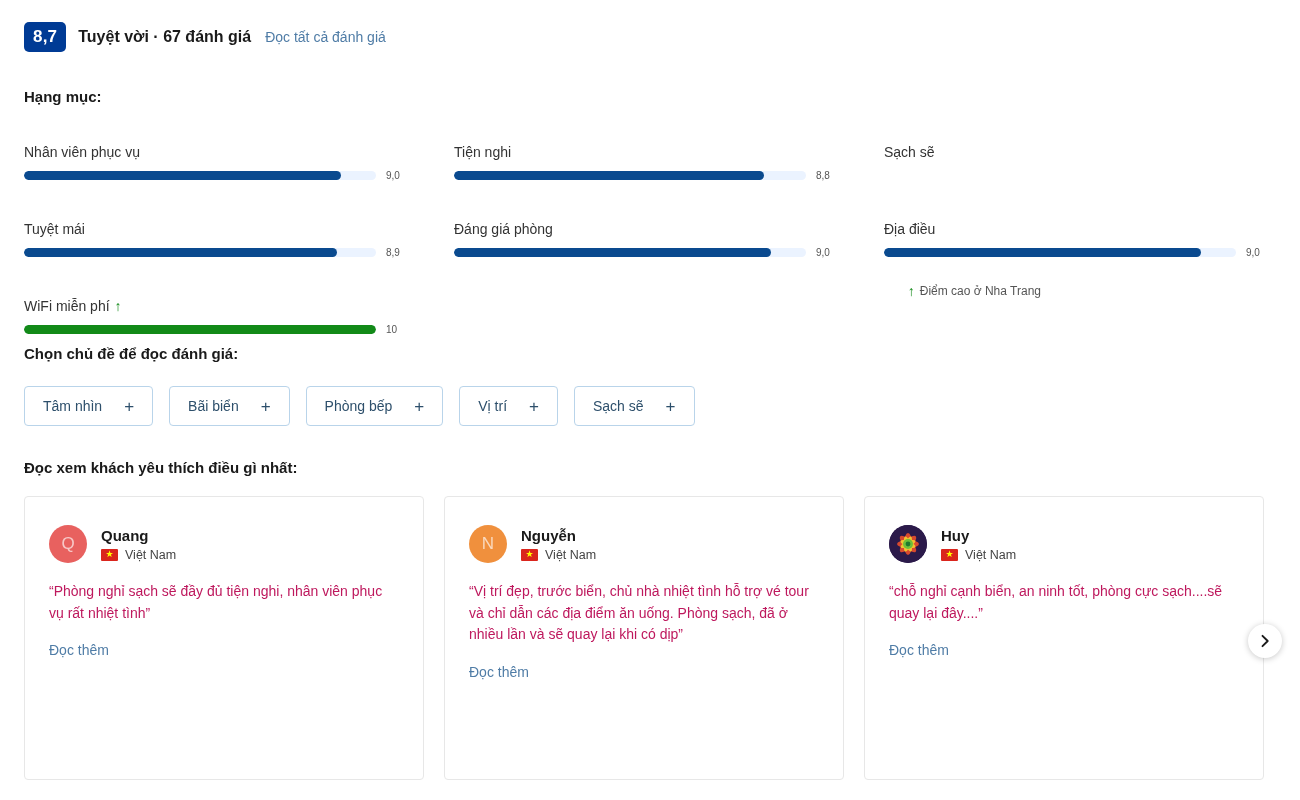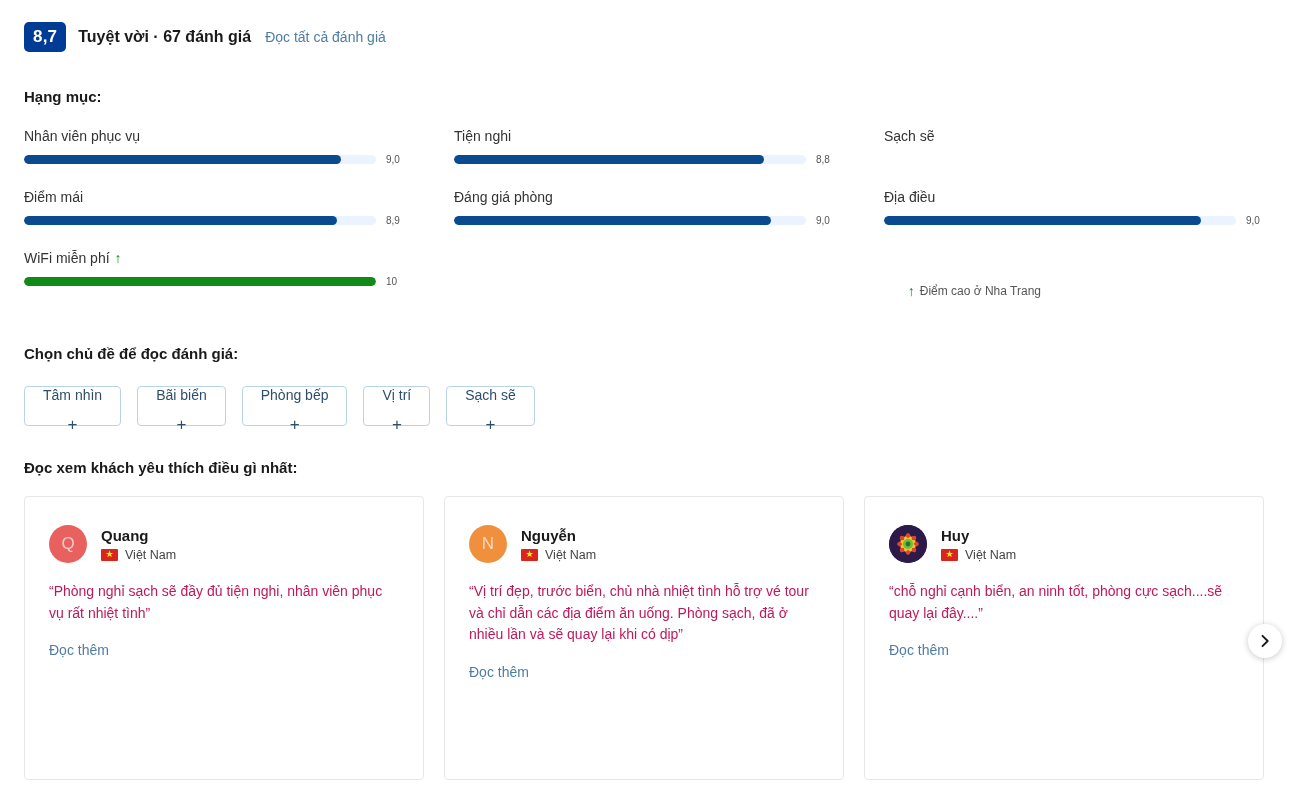--- a/index.html
+++ b/index.html
@@ -49,21 +49,21 @@
 
   
   .cat-grid {
     position: absolute; left: 24px; top: 128px;
     width: 1252px;
     display: grid;
     grid-template-columns: repeat(3, 430px);
     column-gap: 0px;
     row-gap: 0px;
   }
-  .cat-item { width: 388px; margin-bottom: 24px; }
+  .cat-item { width: 388px; margin-bottom: 24px; margin-top: 16px; }
   .cat-label {
     font-size: 14px; color: #333333; margin-bottom: 10px;
     display: flex; align-items: center; gap: 5px;
   }
   .cat-bar-row { display: flex; align-items: center; gap: 10px; }
   .bar-track {
     width: 352px; height: 9px; border-radius: 5px;
     background: #ebf3ff; overflow: hidden; position: relative;
   }
   .bar-fill {
@@ -85,25 +85,24 @@
   .chips {
     position: absolute; left: 24px; top: 386px;
     display: flex; gap: 16px;
   }
   .chip {
     border: 1px solid #b9d4ea;
     border-radius: 4px;
     background: #ffffff;
     height: 40px;
     padding: 0 18px;
-    display: flex; align-items: center; gap: 13px;
+    display: flex; align-items: center; gap: 22px;
     font-size: 14px;
     color: #2d4f6b;
     cursor: pointer;
-    flex-direction: column;
   }
   .chip .plus { font-size: 17px; color: #2d4f6b; line-height: 1; }
 
   
   .cards {
     position: absolute; left: 24px; top: 496px;
     display: flex; gap: 20px;
   }
   .card {
     width: 400px; height: 284px;
@@ -194,21 +193,21 @@
           <div class="bar-value">8,8</div>
         </div>
       </div>
       <div class="cat-item">
         <div class="cat-label">
           <span>Sạch sẽ</span>
         </div>
       </div>
       <div class="cat-item">
         <div class="cat-label">
-          <span>Điểm mái</span>
+          <span>Tuyệt mái</span>
         </div>
         <div class="cat-bar-row">
           <div class="bar-track">
             <div class="bar-fill" style="width: 89%;"></div>
           </div>
           <div class="bar-value">8,9</div>
         </div>
       </div>
       <div class="cat-item">
         <div class="cat-label">

